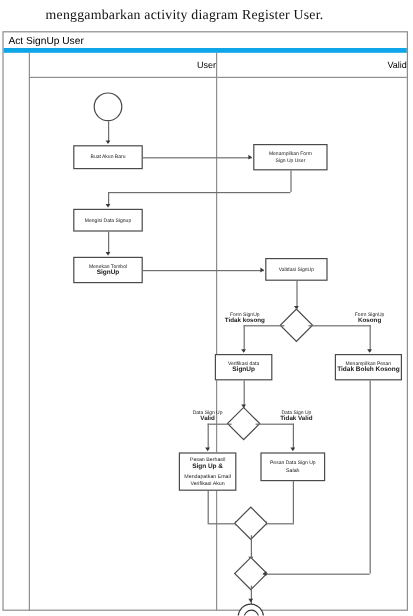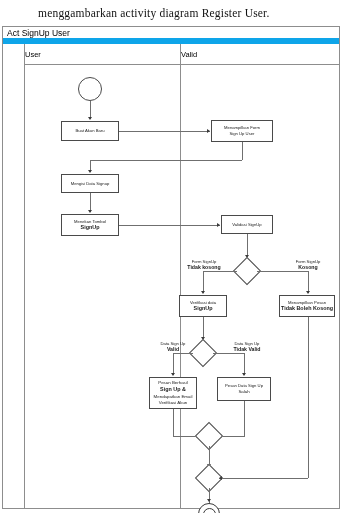--- a/index.html
+++ b/index.html
@@ -26,21 +26,21 @@
   
   #frame{
     position:absolute;left:2px;top:26px;
     width:338px;height:483px;
     border:1px solid #8d8d8d;
     box-sizing:border-box;
     background:#fff;
   }
   #title-bar{
     position:absolute;left:0;top:0;width:336px;height:17px;
-    border-bottom:6px solid #0ea5e9;
+    border-bottom:4px solid #0ea5e9;
     box-sizing:border-box;
     font-size:8.5px;
     display:flex;align-items:center;
     padding-left:4px;
     color:#000;
   }
   
   #gutter{
     position:absolute;left:0;top:17px;width:22px;height:465px;
     border-right:1px solid #8d8d8d;
@@ -50,21 +50,21 @@
   .lane{
     position:absolute;top:17px;height:465px;
     box-sizing:border-box;
   }
   #lane-user{left:22px;width:156px;border-right:1px solid #8d8d8d;}
   #lane-sistem{left:178px;width:158px;}
   .lane-head{
     height:21px;
     border-bottom:1px solid #8d8d8d;
     box-sizing:border-box;
-    display:flex;align-items:center;justify-content:flex-start;
+    display:flex;align-items:center;justify-content:flex-end;
     font-size:7.5px;
     color:#000;
   }
   
   #canvas{
     position:absolute;left:0;top:0;width:338px;height:483px;
     pointer-events:none;
   }
   #canvas *{pointer-events:auto;}
   .node{position:absolute;box-sizing:border-box;}

